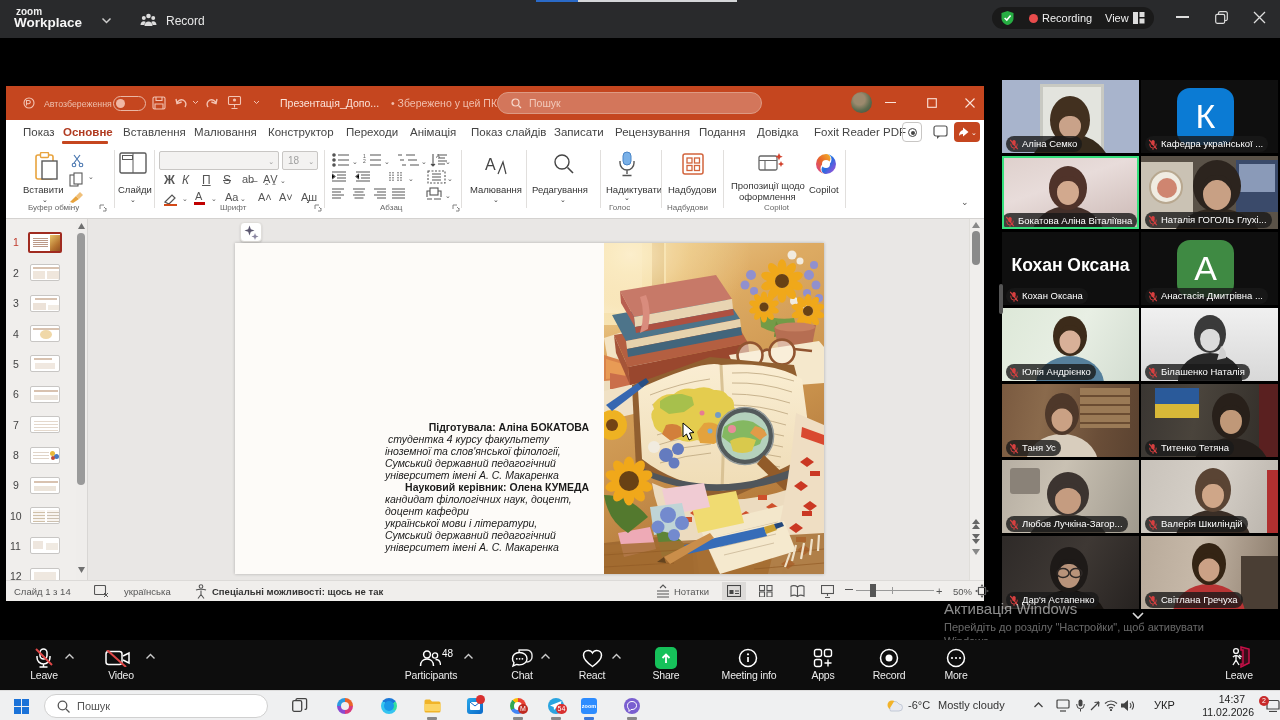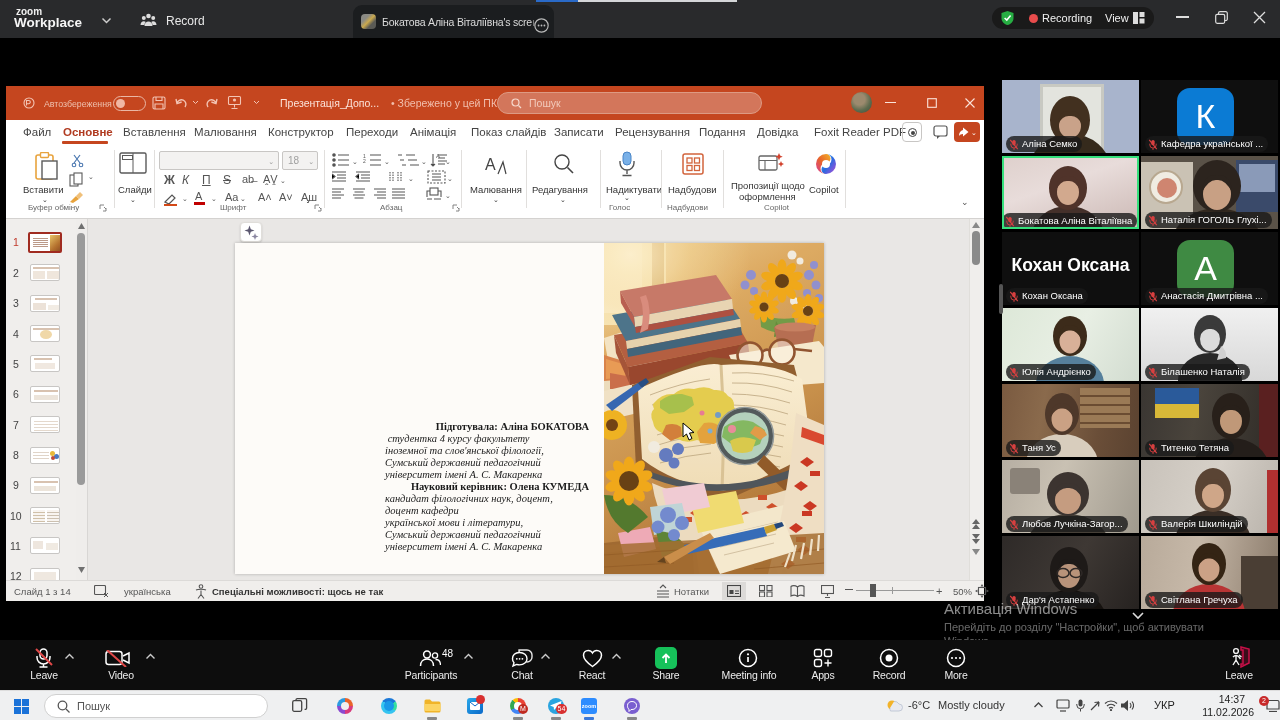--- a/index.html
+++ b/index.html
@@ -50,30 +50,20 @@
         <circle cx="8.5" cy="3" r="2.3" fill="#ddd"></circle>
         <circle cx="3.8" cy="5" r="2" fill="#ddd"></circle>
         <circle cx="13.2" cy="5" r="2" fill="#ddd"></circle>
         <path d="M4.5 13 c0-2.8 1.8-4.5 4-4.5 s4 1.7 4 4.5 z" fill="#ddd"></path>
         <path d="M0.5 12 c0-2.4 1.5-3.8 3.3-3.8 c0.8 0 1.5 0.2 2 0.7 c-1 1-1.3 2-1.3 3.1 z" fill="#ddd"></path>
         <path d="M16.5 12 c0-2.4 -1.5-3.8 -3.3-3.8 c-0.8 0 -1.5 0.2 -2 0.7 c1 1 1.3 2 1.3 3.1 z" fill="#ddd"></path>
       </svg>
     <div class="abs" style="left:166px; top:14px; color:#e8e8e8; font-size:12px;">Record</div>
     <div class="abs" style="left:536px; top:0px; width:42px; height:2px; background:#2a6ac8;"></div>
     <div class="abs" style="left:578px; top:0px; width:159px; height:2px; background:#d4d6d8;"></div>
-    <div id="ztab">
-      <div class="abs" style="left:8px; top:9px; width:15px; height:15px; border-radius:4px; background:linear-gradient(135deg,#8a8a84 30%,#caa94e 50%,#5a5a55 70%); overflow:hidden;"></div>
-      <div class="abs" style="left:29px; top:11px; color:#dcdcdc; font-size:10.5px; letter-spacing:-0.2px;">Бокатова Аліна Віталіївна's scre<span style="opacity:.5">ı</span></div>
-      <svg class="abs" style="left:181px; top:13px;" width="15" height="15" viewBox="0 0 18 18">
-          <circle cx="9" cy="9" r="8" stroke="#bbb" fill="none" stroke-width="1.4"></circle>
-          <circle cx="5.5" cy="9" r="1.1" fill="#bbb"></circle>
-          <circle cx="9" cy="9" r="1.1" fill="#bbb"></circle>
-          <circle cx="12.5" cy="9" r="1.1" fill="#bbb"></circle>
-        </svg>
-    </div>
     <div id="recpill">
       <svg class="abs" style="left:8px; top:3px;" width="15" height="16" viewBox="0 0 15 16">
           <path d="M7.5 1 L13.5 3 V8 c0 4-3 6.2-6 7 c-3-.8-6-3-6-7 V3 Z" fill="#27ae43"></path>
           <path d="M4.6 8 L6.8 10 L10.6 5.6" stroke="#fff" stroke-width="1.6" fill="none"></path>
         </svg>
       <div class="abs" style="left:37px; top:7px; width:9px; height:9px; border-radius:50%; background:#e84c4c;"></div>
       <div class="abs" style="left:50px; top:5px; color:#f0f0f0; font-size:11px;">Recording</div>
       <div class="abs" style="left:113px; top:5px; color:#f0f0f0; font-size:11px;">View</div>
       <svg class="abs" style="left:141px; top:5px;" width="12" height="12" viewBox="0 0 12 12">
           <rect x="0" y="0" width="5" height="12" fill="#ddd"></rect>
@@ -134,21 +124,21 @@
       <div class="abs" style="left:845px; top:6px; width:21px; height:21px; border-radius:50%; background:radial-gradient(circle at 40% 35%, #9c8a6e 0 30%, #5d6b4e 60%, #3e4a38);"></div>
       <div class="abs" style="left:879px; top:16px; width:11px; height:1.4px; background:#fbe3da;"></div>
       <svg class="abs" style="left:921px; top:12px;" width="10" height="10" viewBox="0 0 10 10">
           <rect x="0.7" y="0.7" width="8.6" height="8.6" stroke="#fbe3da" fill="none" stroke-width="1.1"></rect>
         </svg>
       <svg class="abs" style="left:959px; top:12px;" width="10" height="10" viewBox="0 0 10 10">
           <path d="M0.5 0.5 L9.5 9.5 M9.5 0.5 L0.5 9.5" stroke="#fbe3da" stroke-width="1.1"></path>
         </svg>
     </div>
     <div id="ppt-menu">
-      <div class="abs" style="left:17px; top:6px; font-size:11.5px; color:#444;">Файл</div>
+      <div class="abs" style="left:17px; top:6px; font-size:11.5px; color:#444;">Показ</div>
       <div class="abs" style="left:57px; top:6px; font-size:11.5px; color:#b03a20; font-weight:bold;">Основне</div>
       <div class="abs" style="left:56px; top:21px; width:46px; height:2.5px; background:#c5461f; border-radius:1px;"></div>
       <div class="abs" style="left:117px; top:6px; font-size:11.5px; color:#444;">Вставлення</div>
       <div class="abs" style="left:188px; top:6px; font-size:11.5px; color:#444;">Малювання</div>
       <div class="abs" style="left:262px; top:6px; font-size:11.5px; color:#444;">Конструктор</div>
       <div class="abs" style="left:340px; top:6px; font-size:11.5px; color:#444;">Переходи</div>
       <div class="abs" style="left:404px; top:6px; font-size:11.5px; color:#444;">Анімація</div>
       <div class="abs" style="left:465px; top:6px; font-size:11.5px; color:#444;">Показ слайдів</div>
       <div class="abs" style="left:548px; top:6px; font-size:11.5px; color:#444;">Записати</div>
       <div class="abs" style="left:609px; top:6px; font-size:11.5px; color:#444;">Рецензування</div>
@@ -443,21 +433,21 @@
       <div class="abs" style="left:81px; top:0; width:1px; height:361px; background:#d8d6d4;"></div>
     </div>
     <div id="ppt-edit">
       <div class="abs" style="left:152px; top:3px; width:22px; height:20px; background:#fff; border:1px solid #e0deda; border-radius:4px; box-shadow:0 1px 2px rgba(0,0,0,.15);">
           <svg class="abs" style="left:3px; top:2px;" width="15" height="15" viewBox="0 0 15 15">
             <path d="M5.5 0.5 l1.3 3.7 L10.5 5.5 l-3.7 1.3 L5.5 10.5 l-1.3 -3.7 L0.5 5.5 l3.7 -1.3 Z" fill="#5c5870"></path>
             <path d="M11 8 l0.9 2.6 L14.5 11.5 l-2.6 0.9 L11 15 l-0.9 -2.6 L7.5 11.5 l2.6 -0.9 Z" fill="#8a86a0"></path>
           </svg>
         </div>
       <div id="slide">
-        <div class="abs" style="left:150px; top:178px; width:204px; font-family:Liberation Serif, serif; font-size:10.5px; line-height:12px; color:#1a1a1a;">
+        <div class="abs" style="left:150px; top:178px; width:204px; font-family:Liberation Sans, sans-serif; font-size:10.5px; line-height:12px; color:#1a1a1a;">
           <div style="text-align:right; font-weight:bold;">Підготувала: Аліна БОКАТОВА</div>
           <div style="font-style:italic;">&nbsp;студентка 4 курсу факультету<br>іноземної та слов'янської філології,<br>Сумський державний педагогічний<br>університет імені А. С. Макаренка</div>
           <div style="text-align:right; font-weight:bold;">Науковий керівник: Олена КУМЕДА</div>
           <div style="font-style:italic;">кандидат філологічних наук, доцент,<br>доцент кафедри<br>української мови і літератури,<br>Сумський державний педагогічний<br>університет імені А. С. Макаренка</div>
         </div>
         <svg class="abs" style="left:369px; top:0;" width="220" height="331" viewBox="0 0 220 331">
           <defs>
             <linearGradient id="bgw" x1="0" y1="0" x2="0.35" y2="1">
                 <stop offset="0" stop-color="#ecd096"></stop>
                 <stop offset="0.3" stop-color="#dcab64"></stop>

